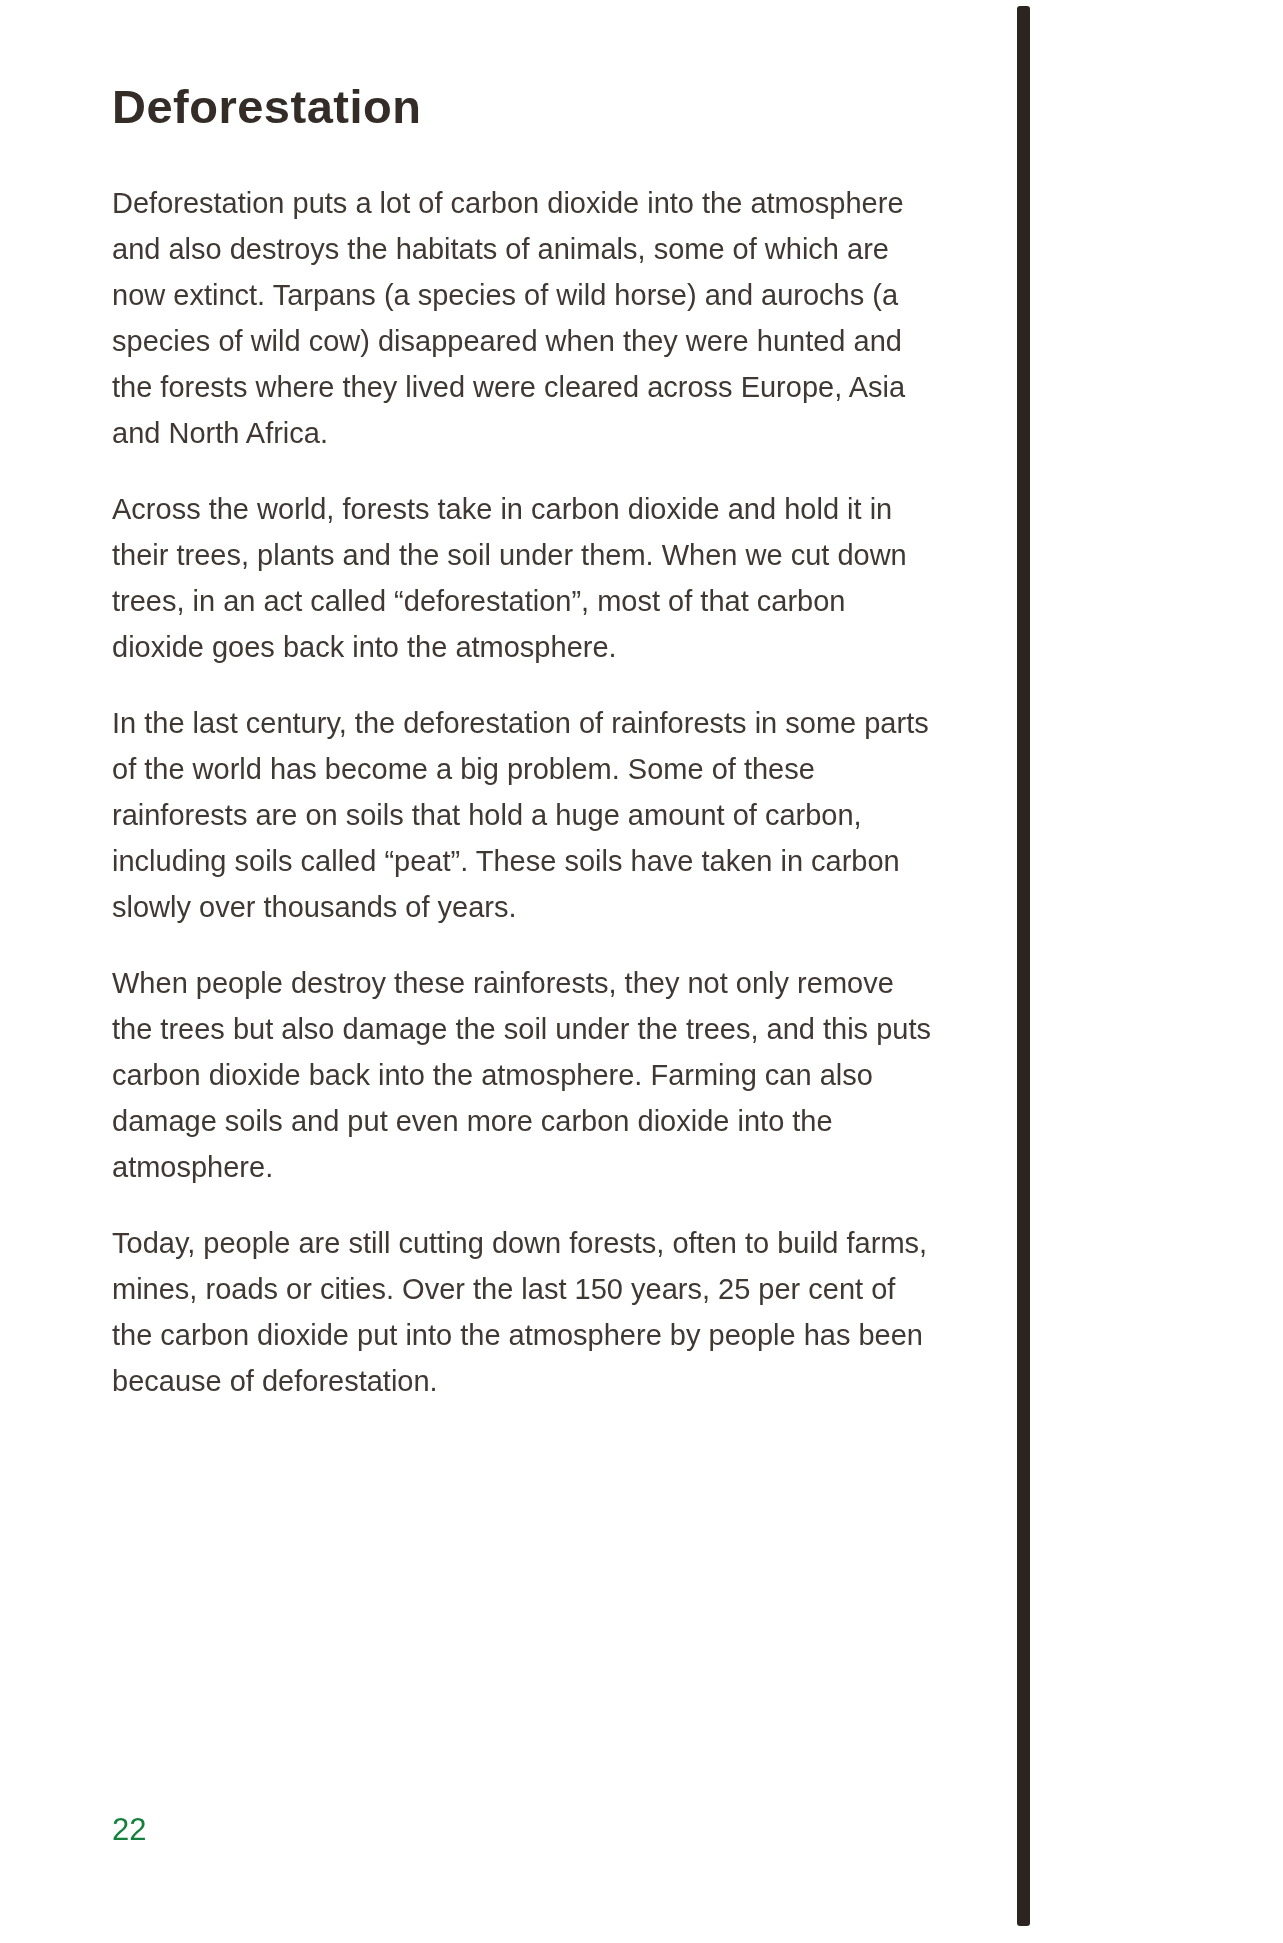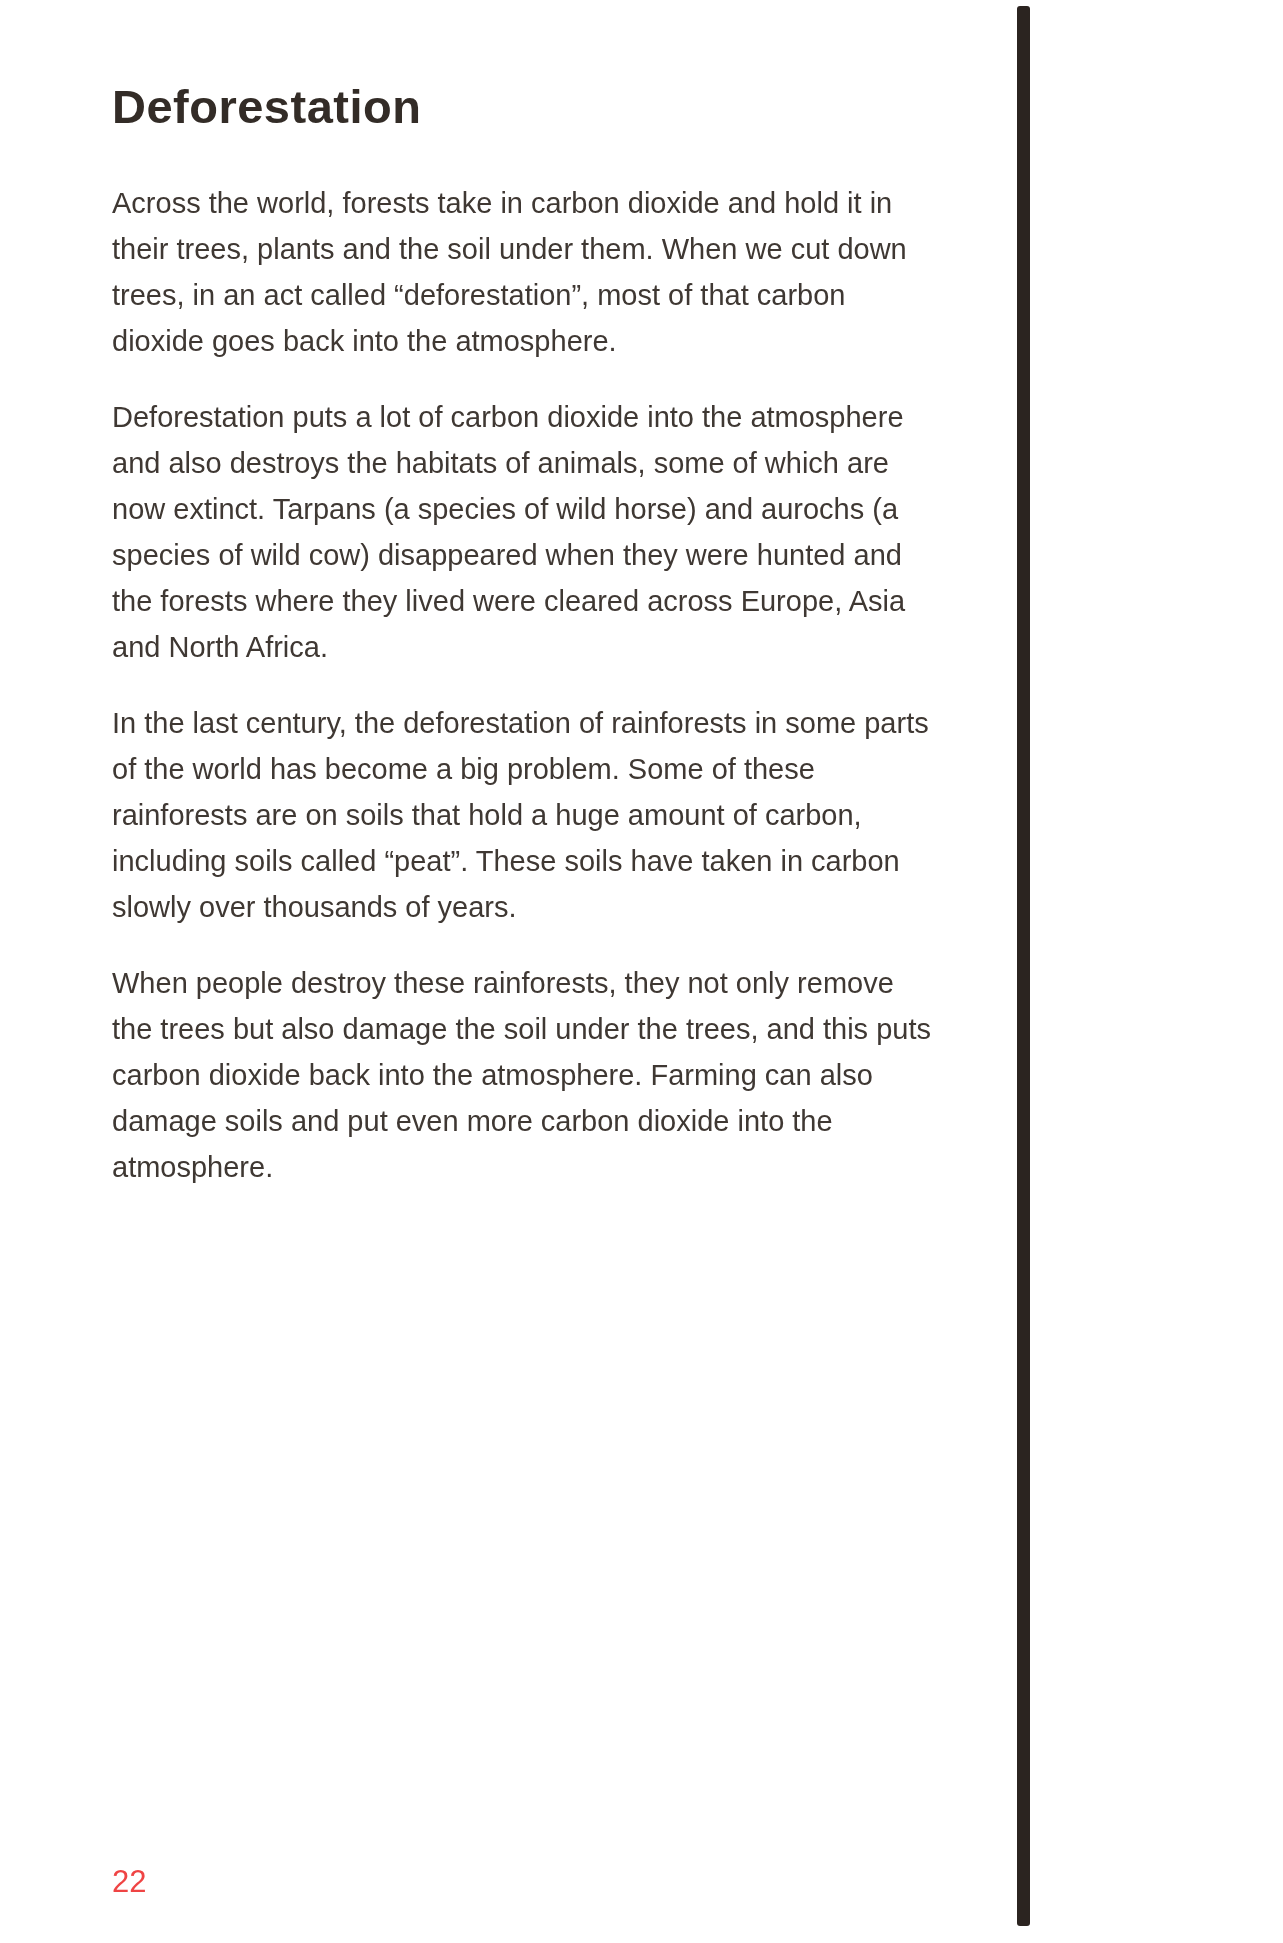--- a/index.html
+++ b/index.html
@@ -30,43 +30,44 @@
   }
   .body-text p {
     font-size: 29px;
     line-height: 46px;
     margin: 0 0 30px 0;
     color: #3f3833;
   }
   .page-number {
     position: absolute;
     left: 112px;
-    top: 1864px;
+    top: 1812px;
     font-size: 31px;
-    color: #ef4444;
+    color: #15803d;
   }
   .page-edge {
     position: absolute;
     left: 1017px;
     top: 6px;
     width: 13px;
     height: 1920px;
     background: #2b2420;
     border-radius: 3px;
   }
 </style>
 </head>
 <body>
 
 <div class="page">
   <h1 class="page-title">Deforestation</h1>
 
   <div class="body-text">
+    <p>Deforestation puts a lot of carbon dioxide into the atmosphere and also destroys the habitats of animals, some of which are now extinct. Tarpans (a species of wild horse) and aurochs (a species of wild cow) disappeared when they were hunted and the forests where they lived were cleared across Europe, Asia and North Africa.</p>
     <p>Across the world, forests take in carbon dioxide and hold it in their trees, plants and the soil under them. When we cut down trees, in an act called “deforestation”, most of that carbon dioxide goes back into the atmosphere.</p>
-    <p>Deforestation puts a lot of carbon dioxide into the atmosphere and also destroys the habitats of animals, some of which are now extinct. Tarpans (a species of wild horse) and aurochs (a species of wild cow) disappeared when they were hunted and the forests where they lived were cleared across Europe, Asia and North Africa.</p>
     <p>In the last century, the deforestation of rainforests in some parts of the world has become a big problem. Some of these rainforests are on soils that hold a huge amount of carbon, including soils called “peat”. These soils have taken in carbon slowly over thousands of years.</p>
     <p>When people destroy these rainforests, they not only remove the trees but also damage the soil under the trees, and this puts carbon dioxide back into the atmosphere. Farming can also damage soils and put even more carbon dioxide into the atmosphere.</p>
+    <p>Today, people are still cutting down forests, often to build farms, mines, roads or cities. Over the last 150 years, 25 per cent of the carbon dioxide put into the atmosphere by people has been because of deforestation.</p>
   </div>
 </div>
 
 <div class="page-number">22</div>
 
 <div class="page-edge"></div>
 
 </body></html>

